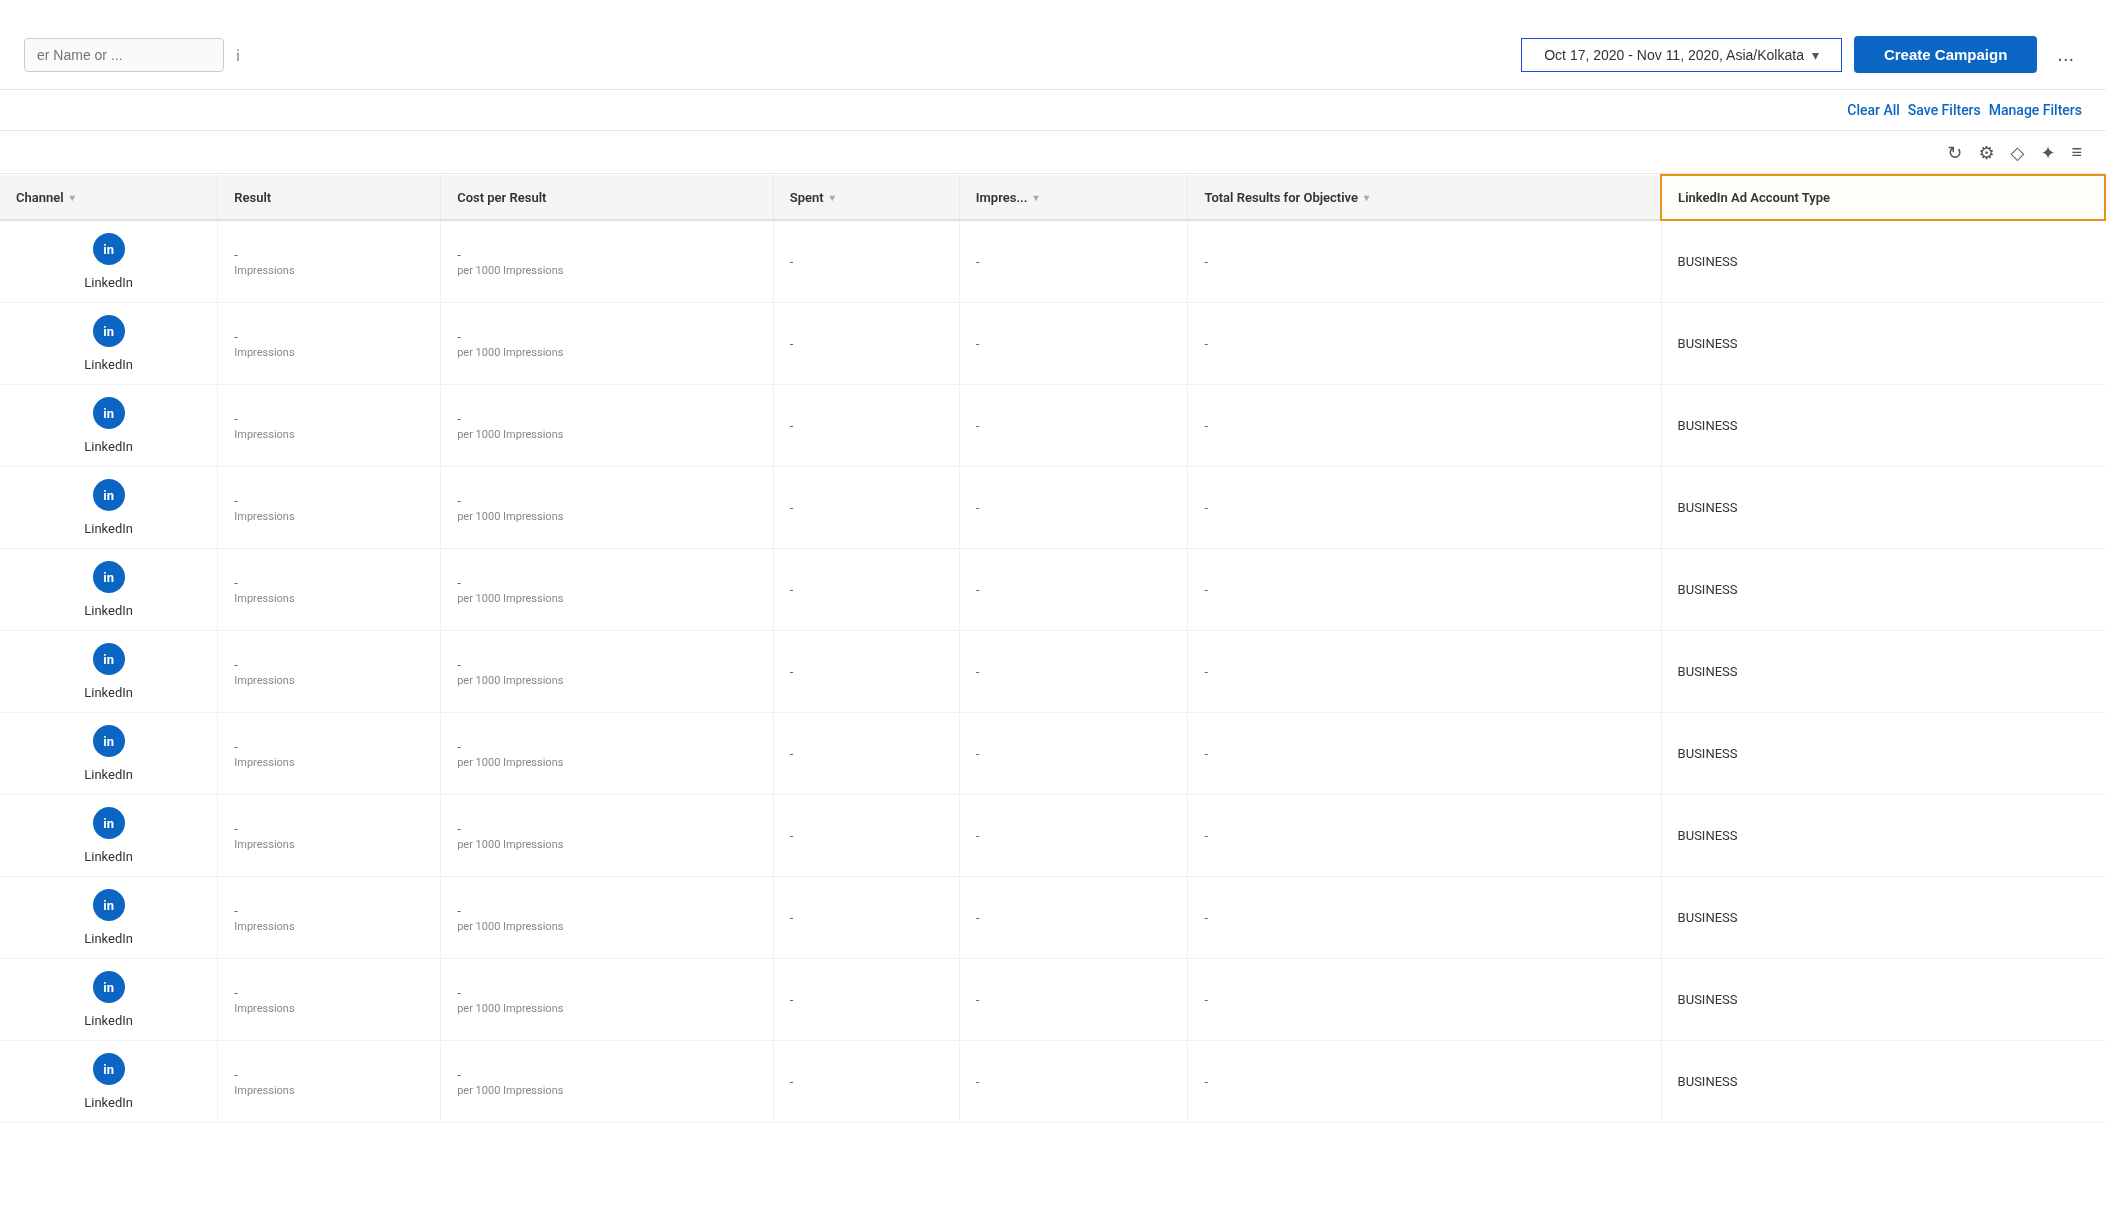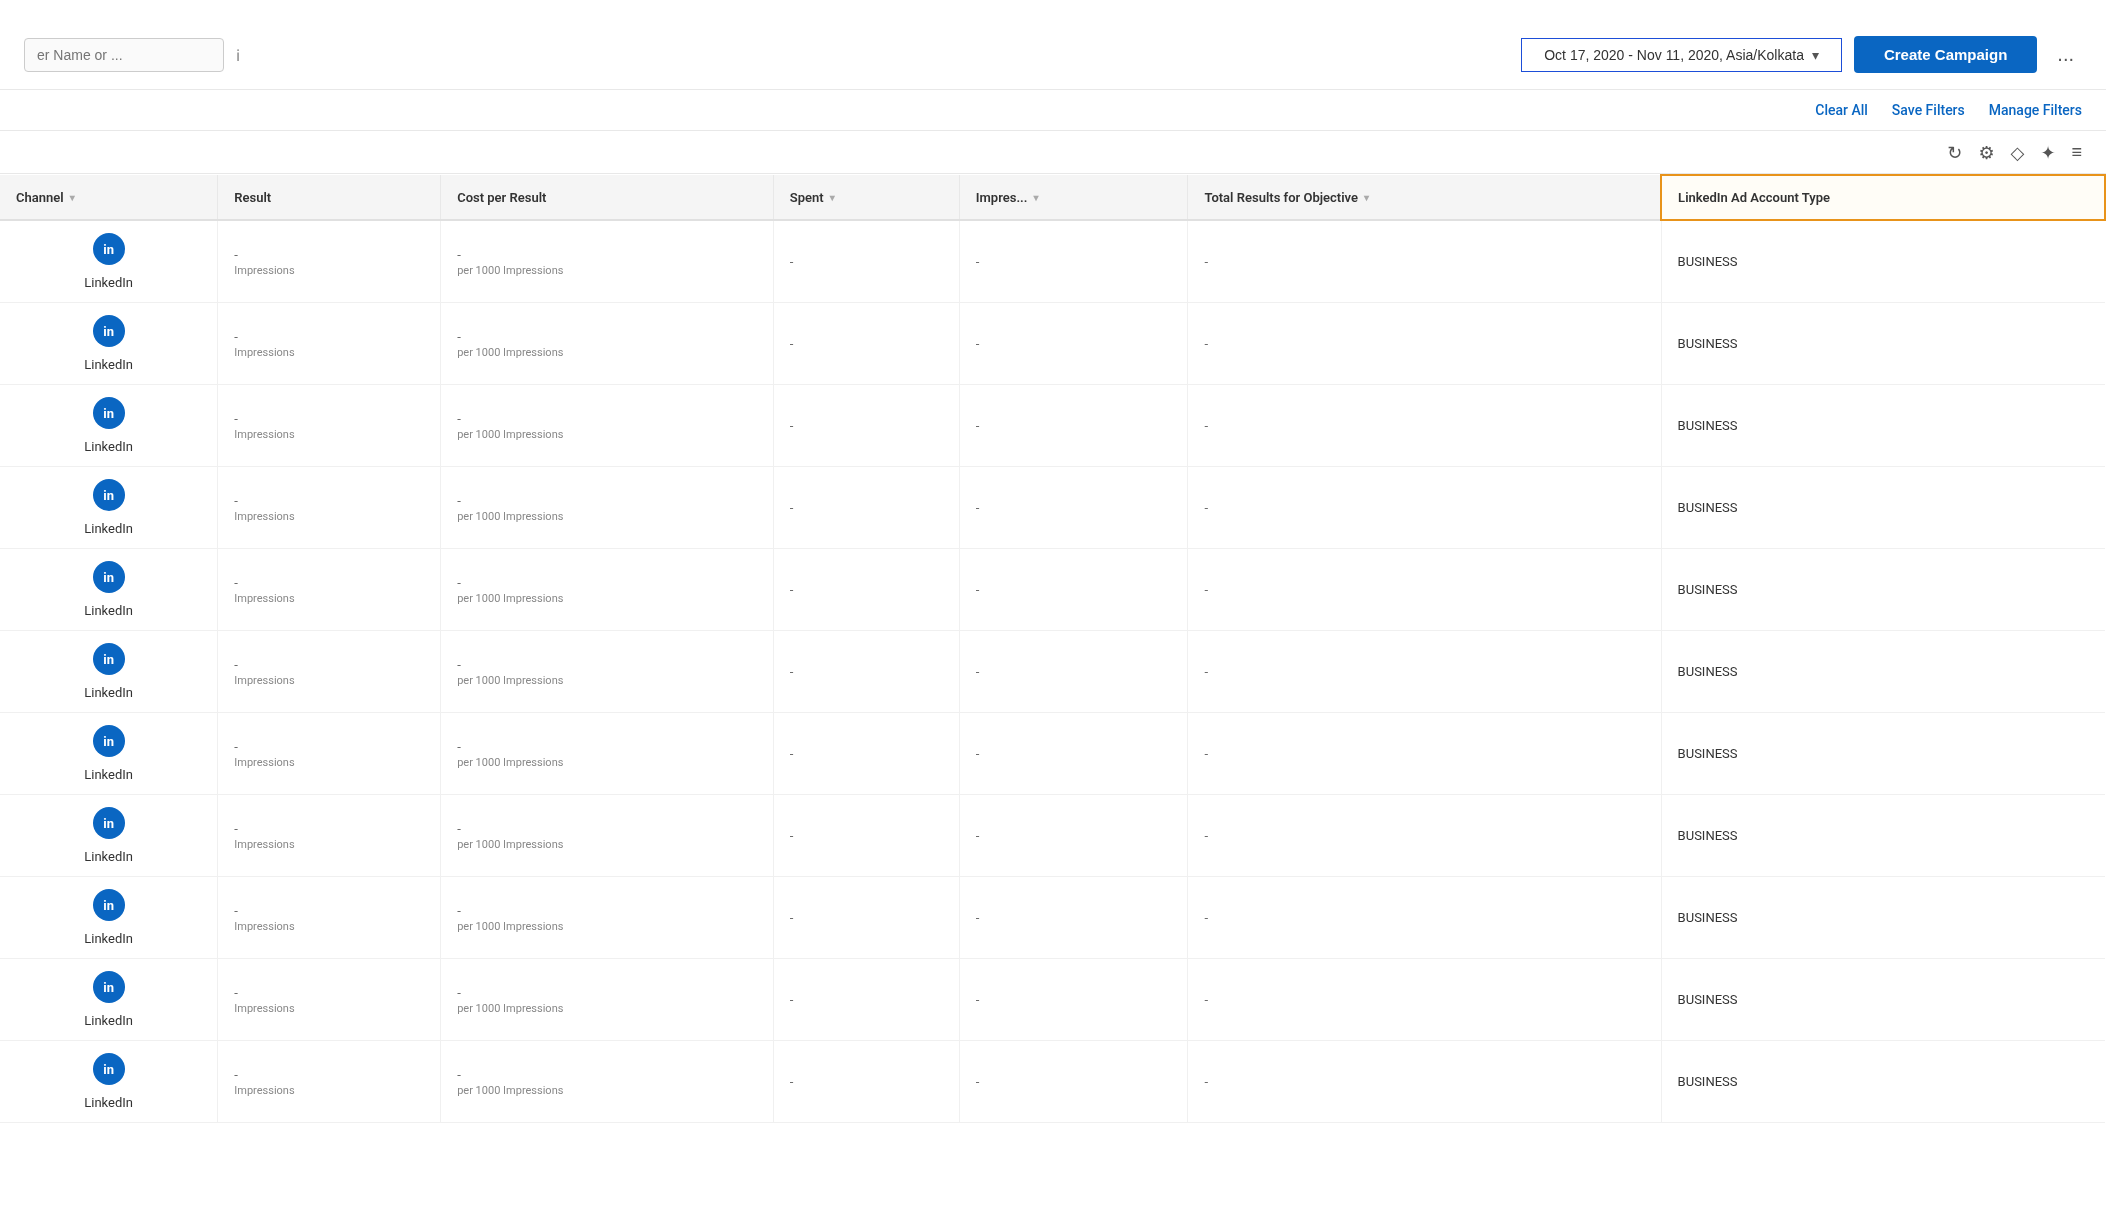--- a/index.html
+++ b/index.html
@@ -65,21 +65,21 @@
       cursor: pointer;
       padding: 4px 8px;
     }
 
     
     .filter-bar {
       display: flex;
       justify-content: flex-end;
       align-items: center;
       padding: 12px 24px;
-      gap: 24px;
+      gap: 8px;
       border-bottom: 1px solid #e8e8e8;
     }
     .filter-link {
       color: #0a66c2;
       font-size: 14px;
       font-weight: 500;
       cursor: pointer;
       text-decoration: none;
     }
 

